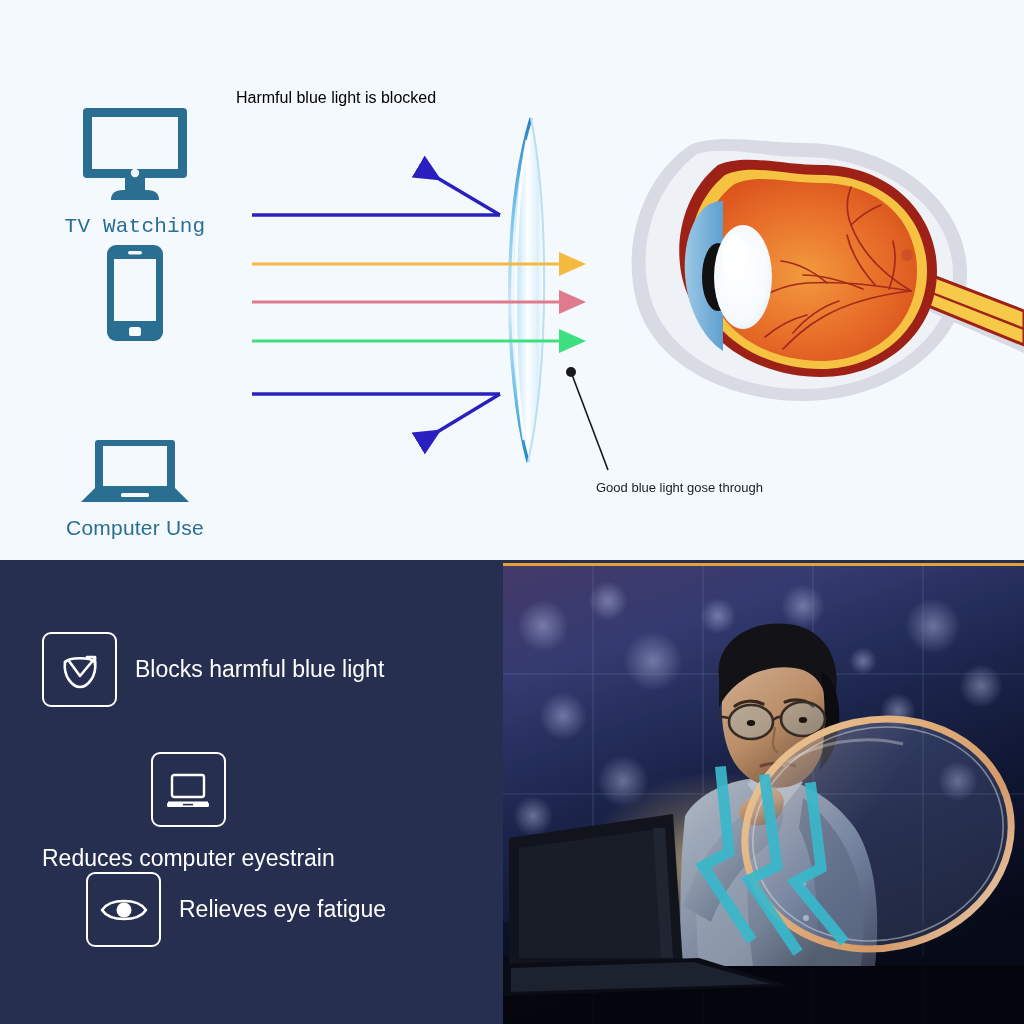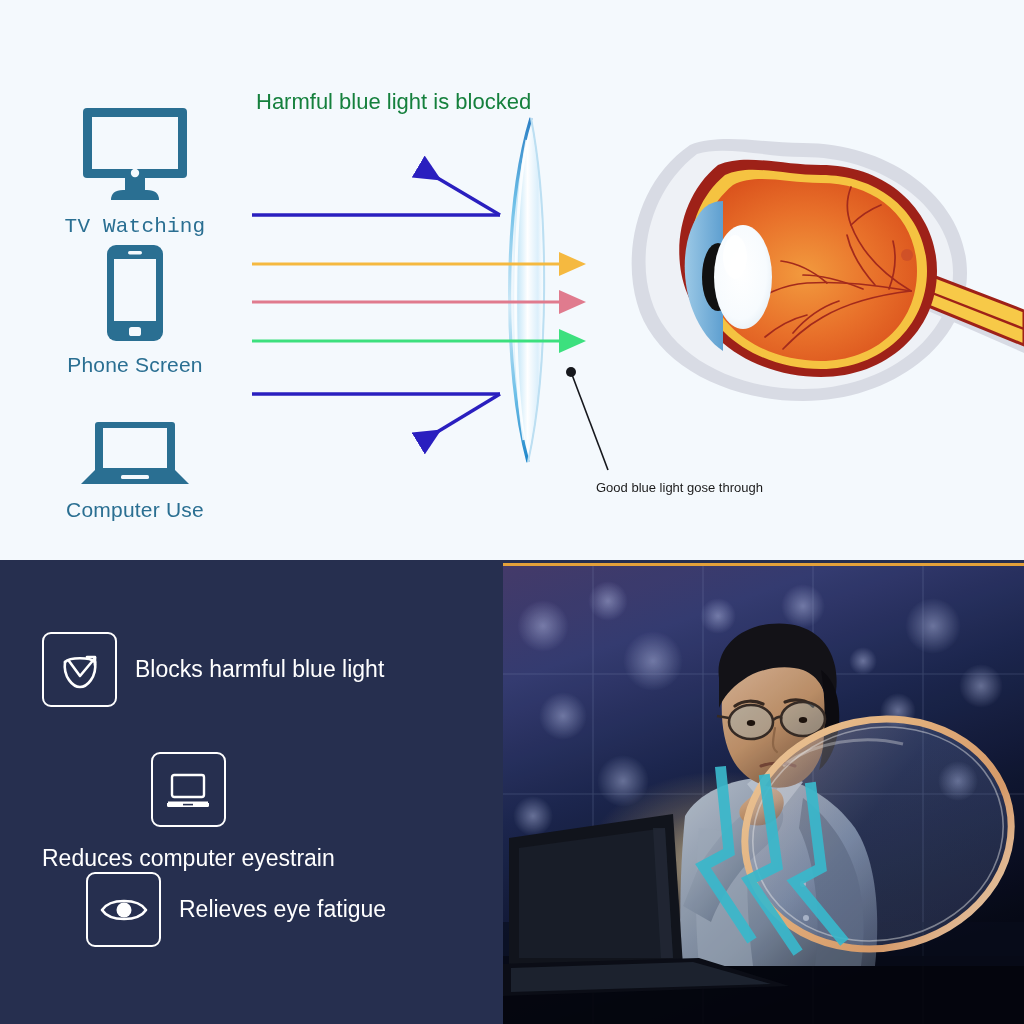--- a/index.html
+++ b/index.html
@@ -13,24 +13,24 @@
   
   #top-panel{position:absolute;left:0;top:0;width:1024px;height:560px;background:#f4f9fd;overflow:hidden;}
 
   .device{position:absolute;width:220px;text-align:center;left:25px;}
   .device .glyph{display:block;margin:0 auto;}
   .device .caption{
     display:block;margin-top:6px;color:#2a6f92;font-size:21px;letter-spacing:.2px;white-space:nowrap;
   }
   #device-tv{top:104px;font-family:Liberation Mono, monospace;}
   #device-phone{top:243px;}
-  #device-laptop{top:418px;}
+  #device-laptop{top:436px;}
 
   .headline{
-    position:absolute;left:256px;top:89px;font-size:22px;color:#15803d;white-space:nowrap;
+    position:absolute;left:236px;top:89px;font-size:16px;color:#000000;white-space:nowrap;
   }
   .callout-label{
     position:absolute;left:596px;top:480px;font-size:13px;color:#1c1c1c;white-space:nowrap;
   }
 
   #rays-svg{position:absolute;left:0;top:0;width:1024px;height:560px;}
   #eye-svg{position:absolute;left:575px;top:105px;width:449px;height:300px;}
 
   
   #bottom-panel{position:absolute;left:0;top:560px;width:1024px;height:464px;background:#262f4f;overflow:hidden;}
@@ -76,21 +76,20 @@
 
     <div class="device" id="device-phone">
       <span class="glyph">
         <svg width="80" height="100" viewBox="0 0 80 100">
           <rect x="12" y="2" width="56" height="96" rx="9" fill="#2a6f92"></rect>
           <rect x="19" y="16" width="42" height="62" fill="#f4f9fd"></rect>
           <rect x="33" y="8" width="14" height="3.4" rx="1.7" fill="#f4f9fd"></rect>
           <rect x="34" y="84" width="12" height="9" rx="2.6" fill="#f4f9fd"></rect>
         </svg>
       </span>
-      <span class="caption">Phone Screen</span>
     </div>
 
     <div class="device" id="device-laptop">
       <span class="glyph">
         <svg width="118" height="70" viewBox="0 0 118 70">
           <path d="M22 4 h74 a3 3 0 0 1 3 3 v45 h-80 v-45 a3 3 0 0 1 3 -3 z" fill="#2a6f92"></path>
           <rect x="27" y="10" width="64" height="40" fill="#f4f9fd"></rect>
           <path d="M19 52 h80 l14 14 h-108 z" fill="#2a6f92"></path>
           <rect x="45" y="57" width="28" height="4" rx="1.6" fill="#f4f9fd"></rect>
         </svg>

